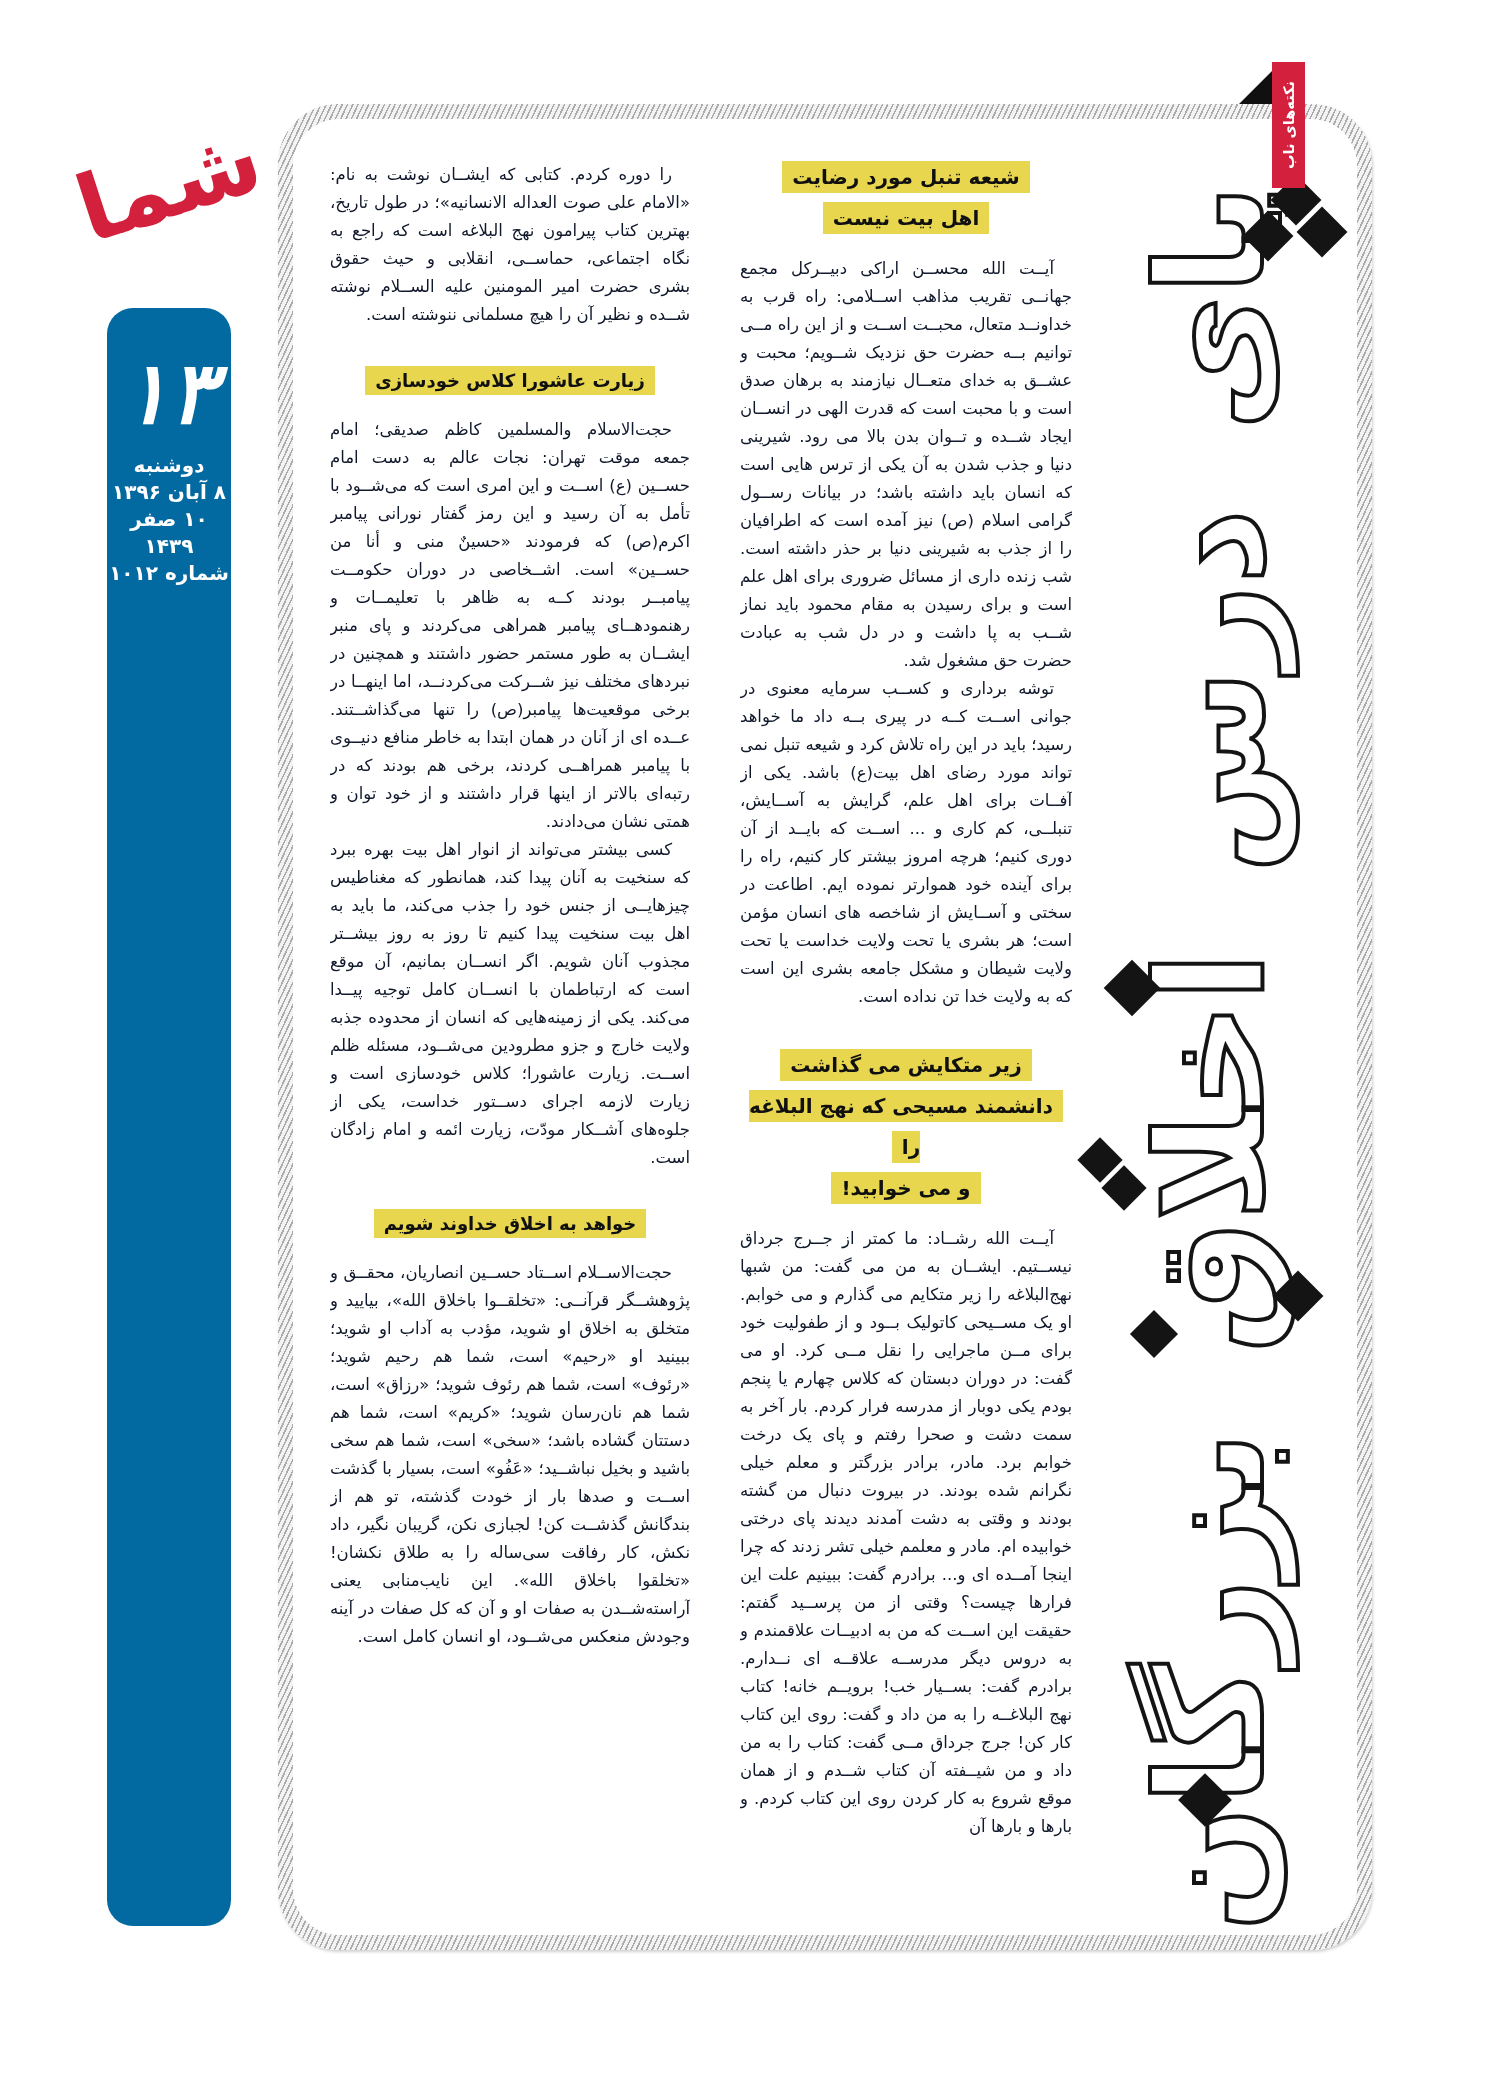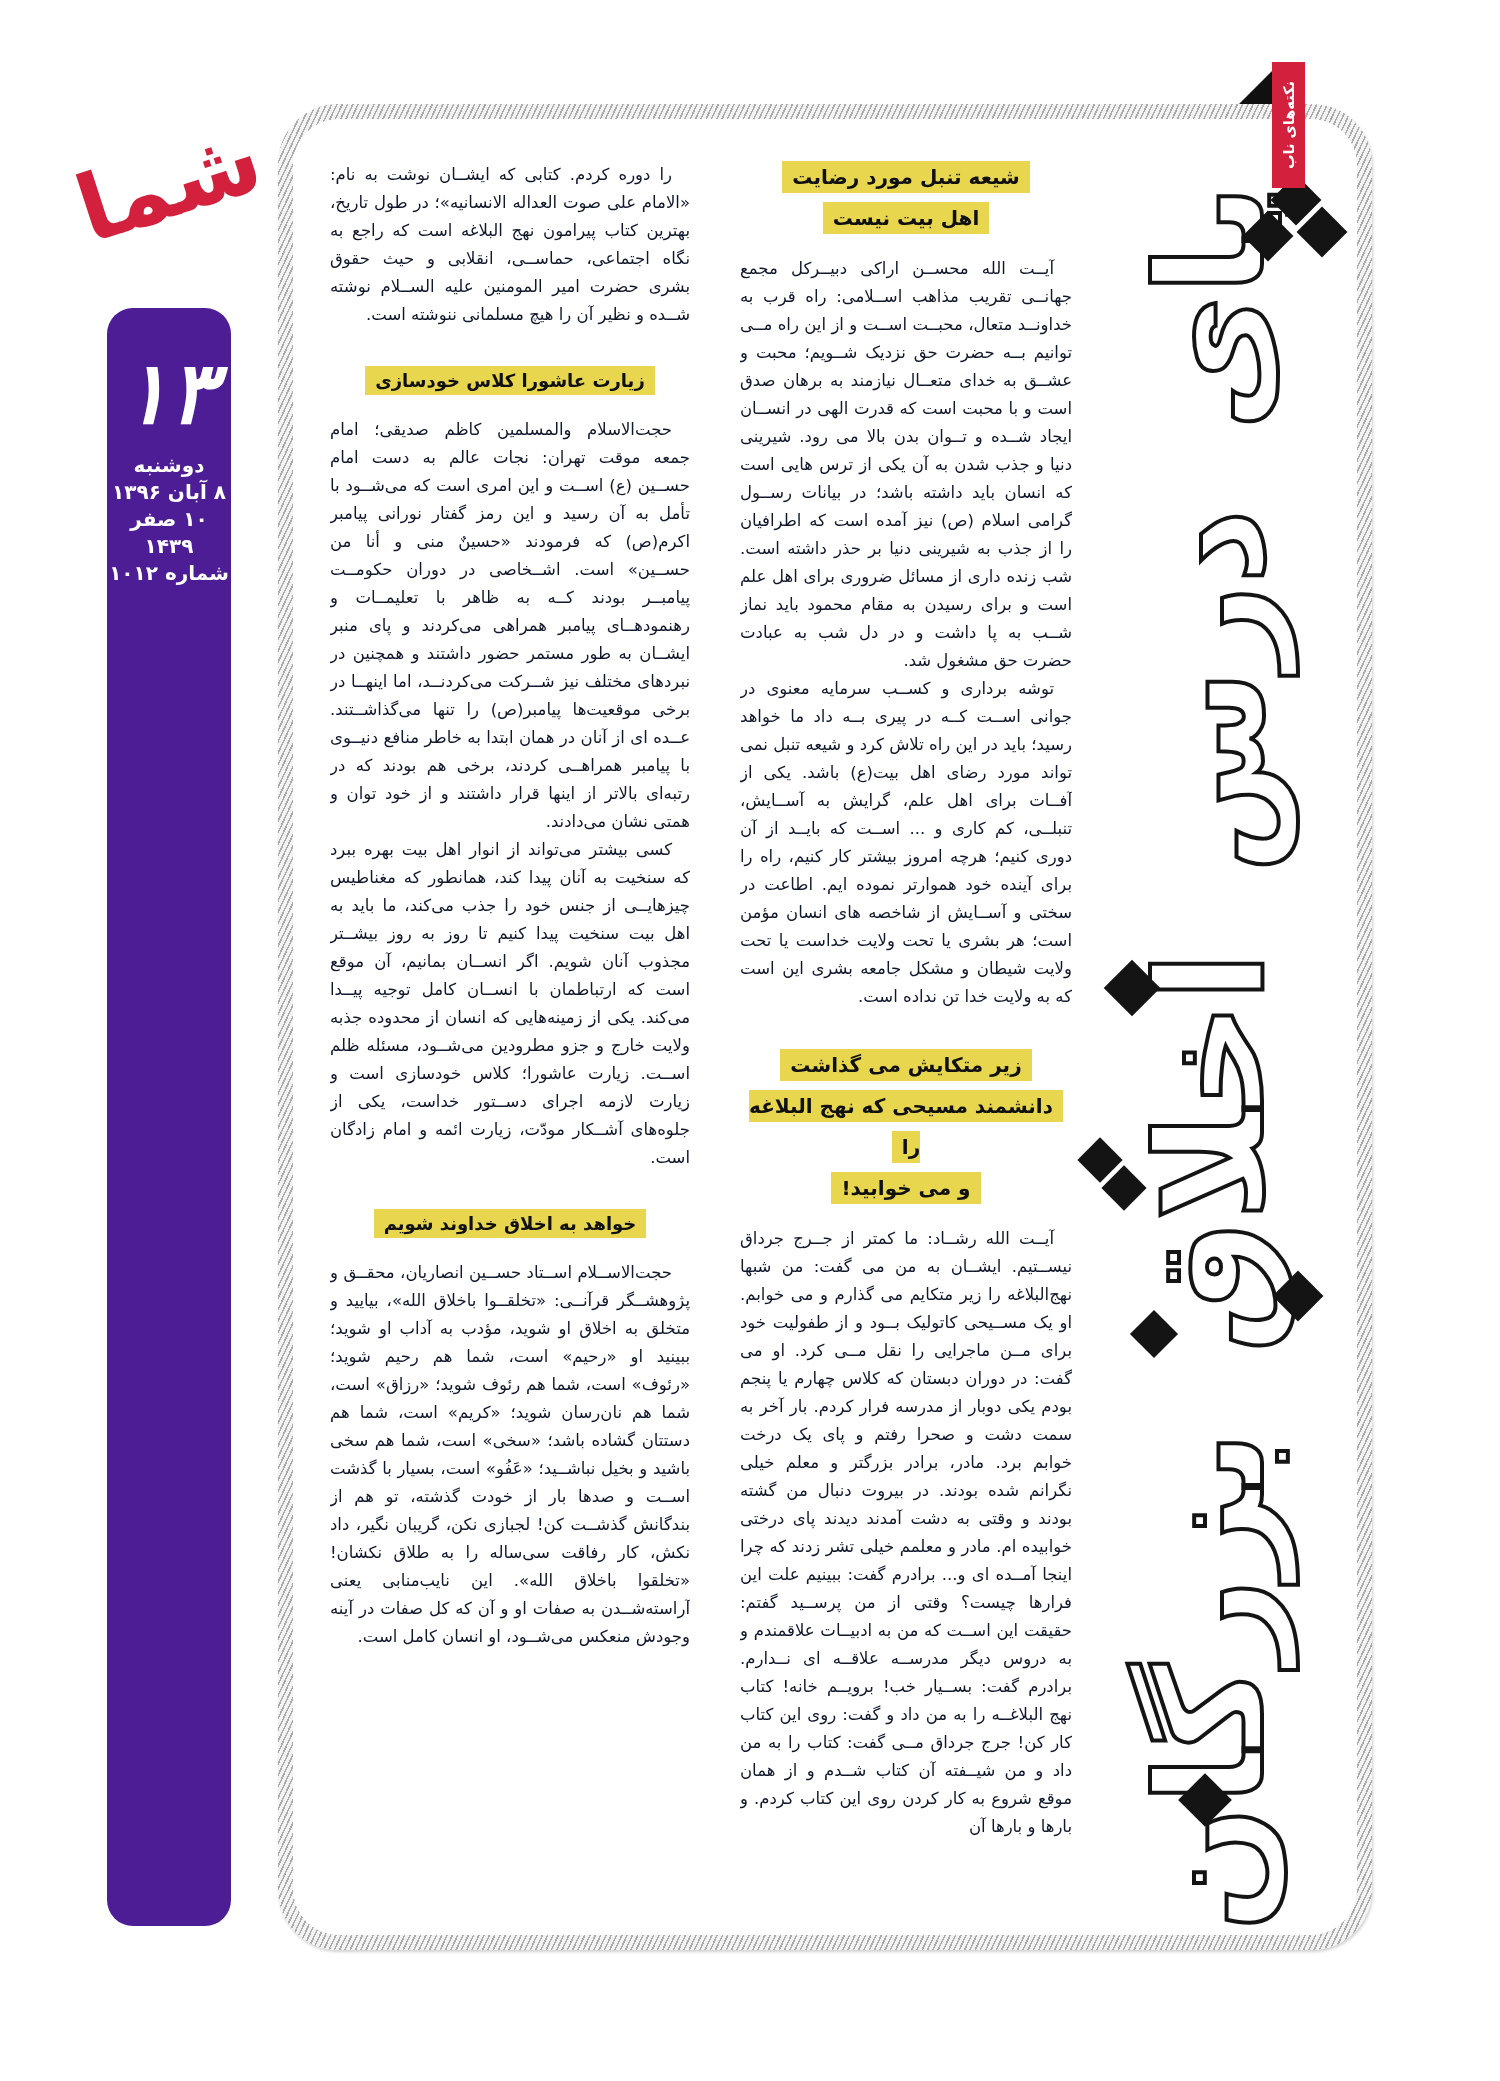--- a/index.html
+++ b/index.html
@@ -15,21 +15,21 @@
 
   
   .logo {
     position: absolute; left: 84px; top: 72px; width: 170px; height: 225px;
     color: #d2203d; font-weight: bold; font-size: 92px;
     display: flex; align-items: center; justify-content: center;
     transform: rotate(-18deg);
   }
   .issue-bar {
     position: absolute; left: 107px; top: 308px; width: 124px; height: 1618px;
-    background: #4c1d95; border-radius: 26px;
+    background: #0369a1; border-radius: 26px;
   }
   .issue-number {
     margin-top: 42px; text-align: center; color: #fff;
     font-size: 86px; font-weight: bold; font-style: italic; line-height: 1.0;
   }
   .issue-dates {
     margin-top: 16px; text-align: center; color: #fff;
     font-size: 20px; font-weight: bold; line-height: 27px;
   }
 

